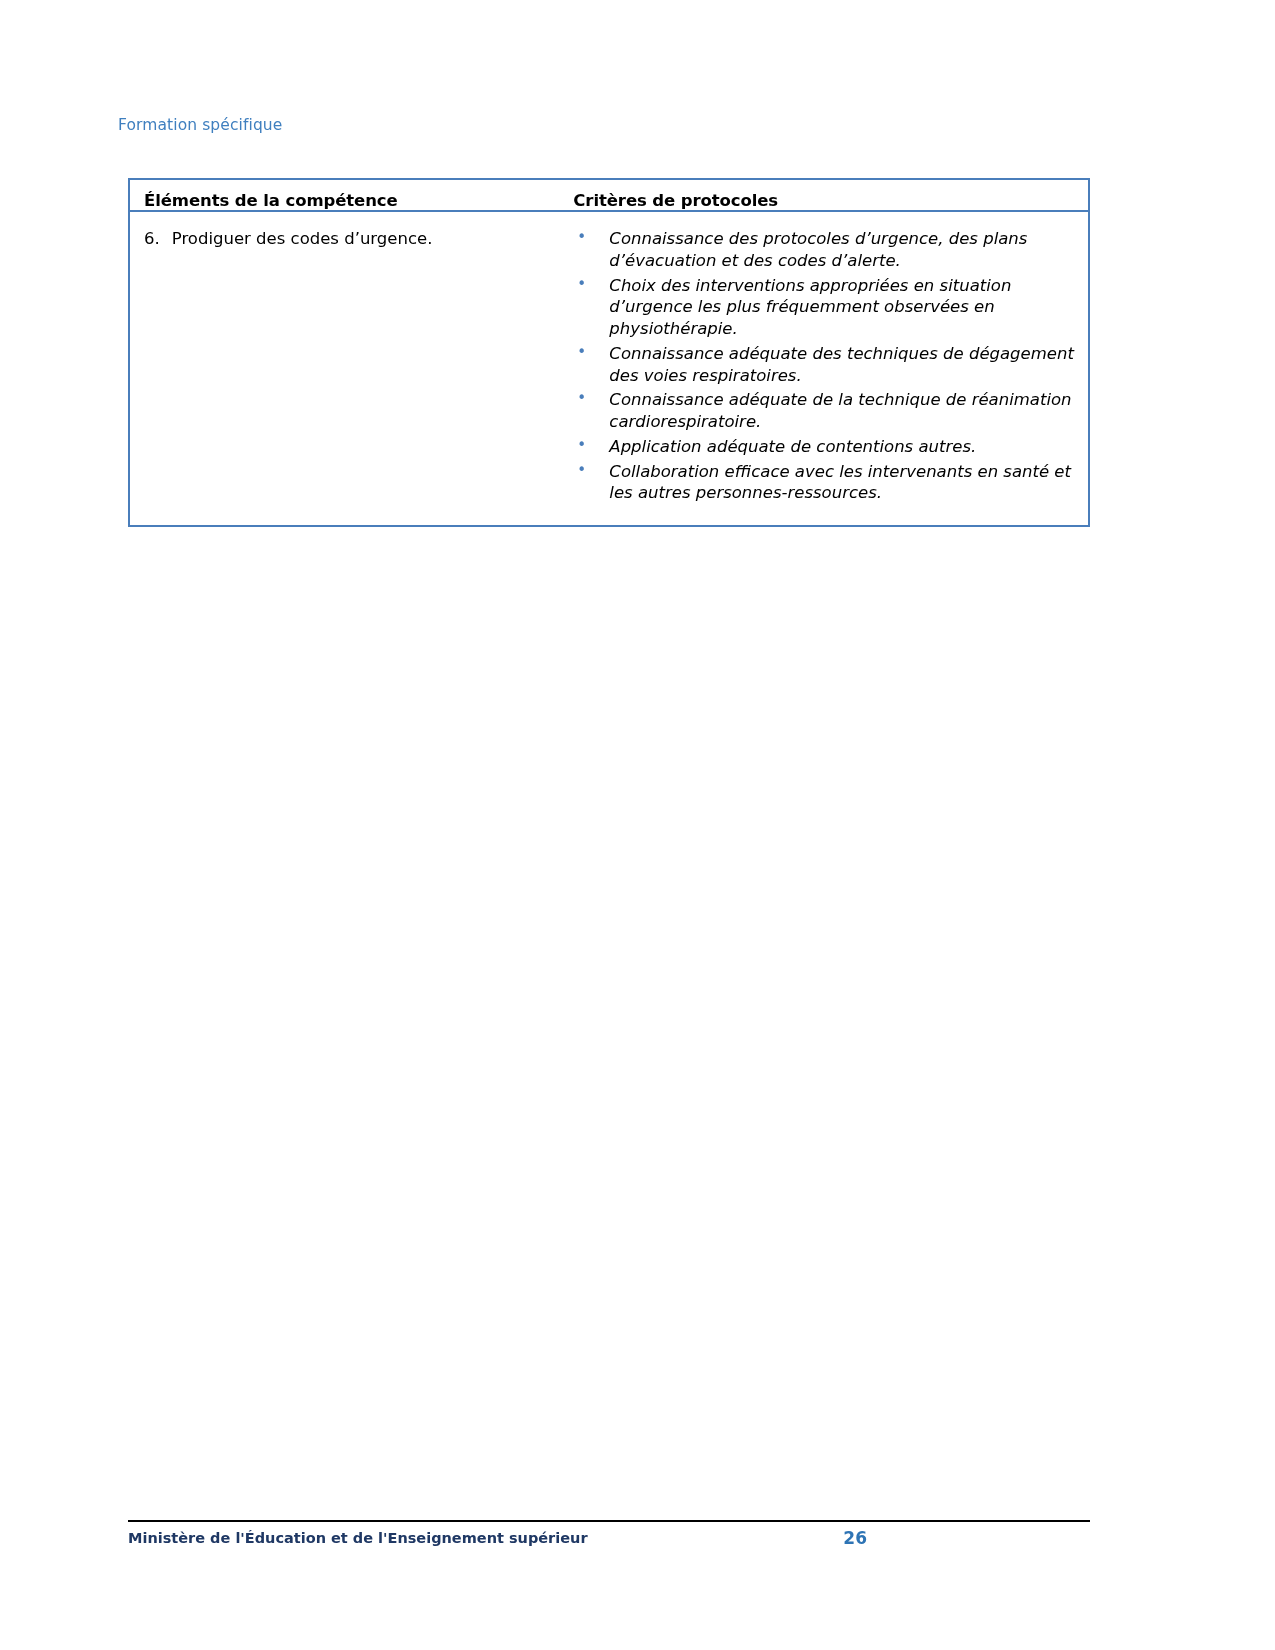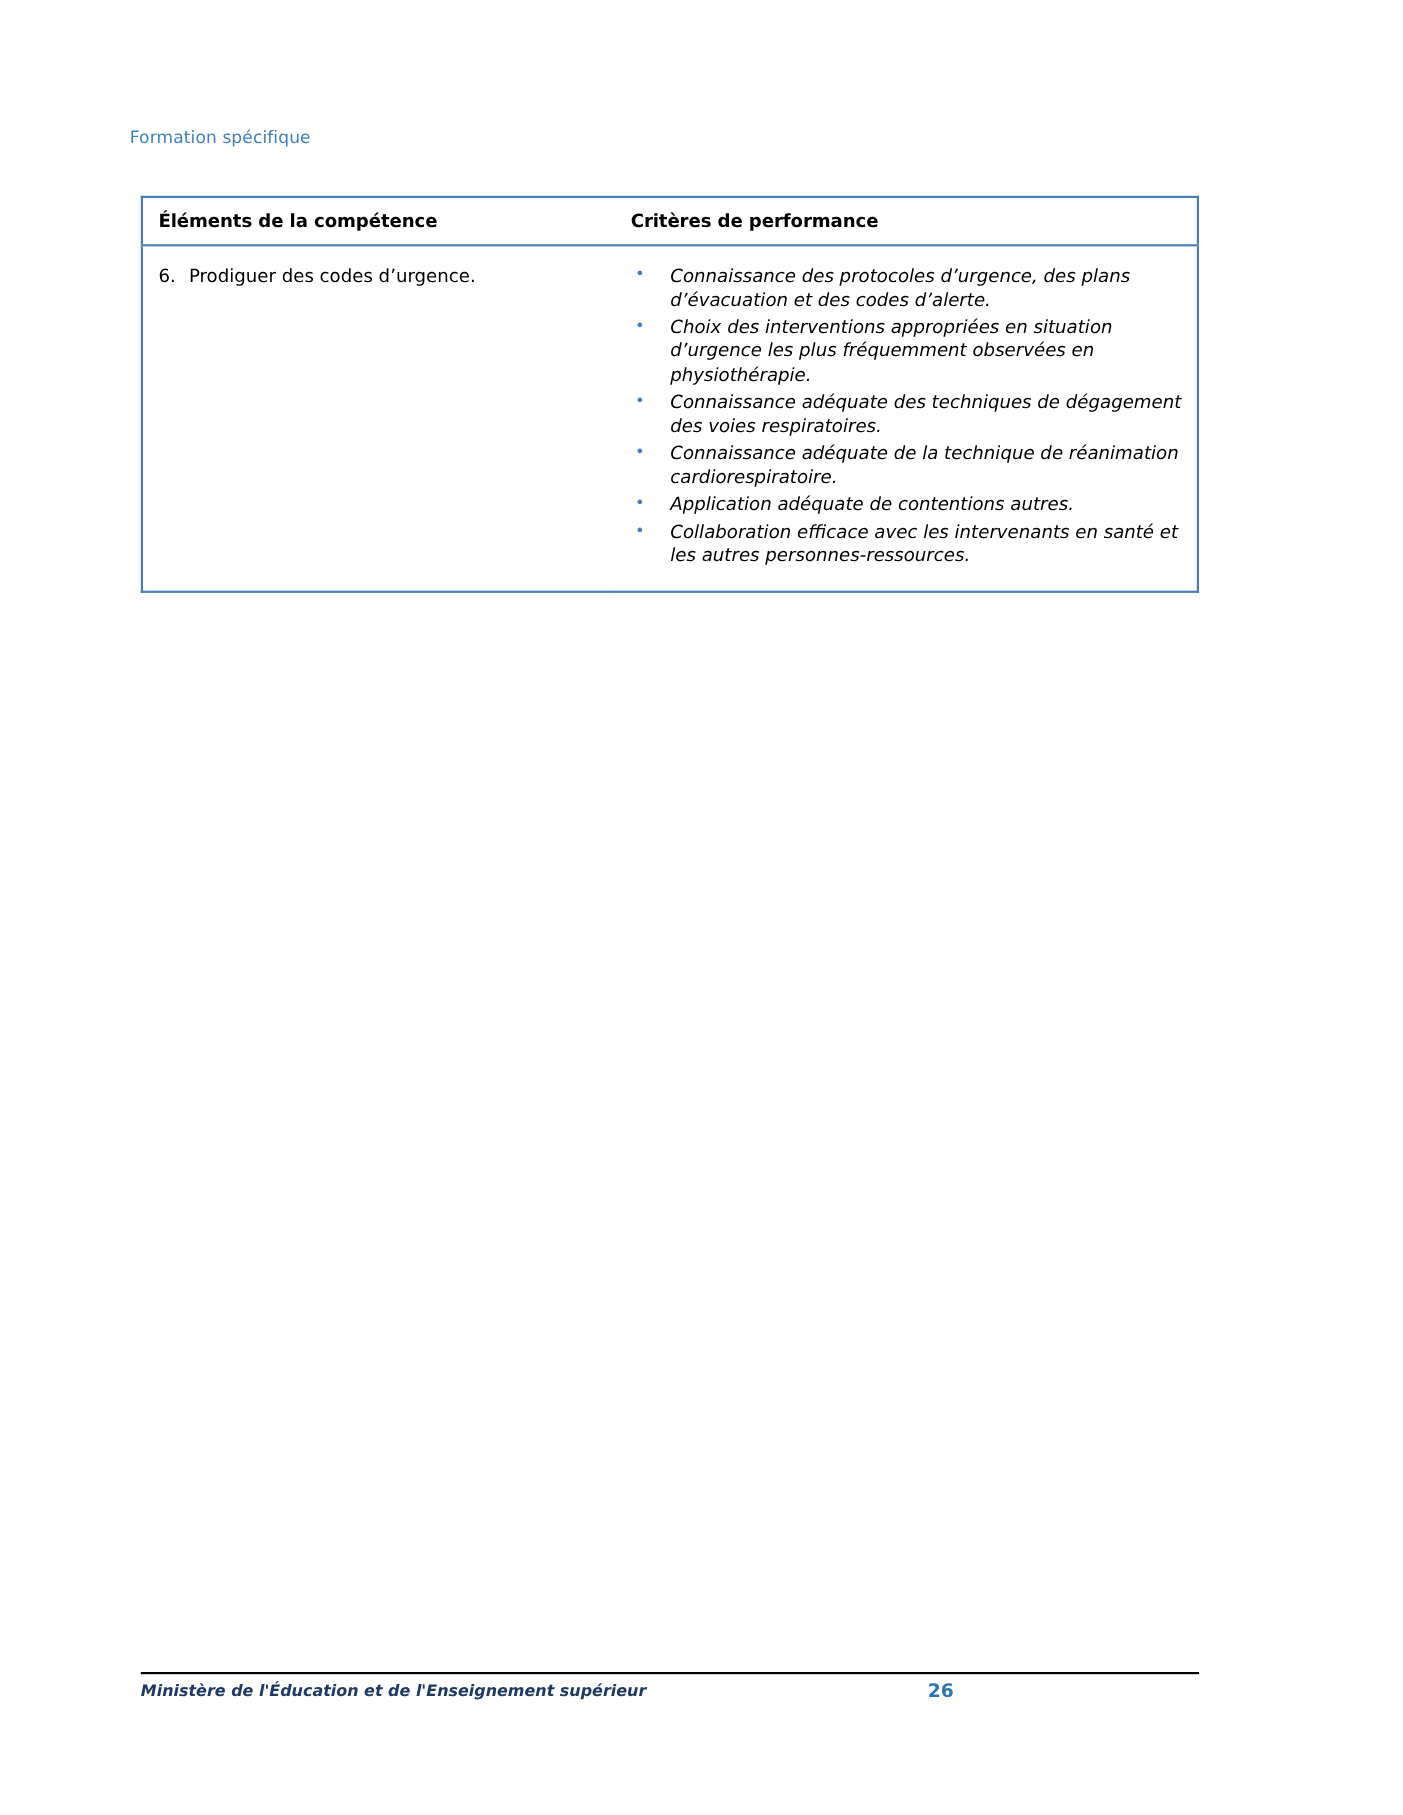--- a/index.html
+++ b/index.html
@@ -38,21 +38,21 @@
     border: 2px solid #4a7ebb;
     border-collapse: collapse;
     background: #ffffff;
   }
   .comp-table td {
     vertical-align: top;
     padding: 0;
   }
   .thead-row td {
     border-bottom: 2px solid #4a7ebb;
-    padding: 11px 14px 12px 14px;
+    padding: 11px 14px 0 14px;
   }
   .th-label {
     font-family: "DejaVu Sans", sans-serif;
     font-weight: bold;
     font-size: 16.5px;
     color: #000000;
     letter-spacing: -0.1px;
   }
   .col-left {
     width: 430px;
@@ -107,21 +107,20 @@
     background: #000000;
   }
   .footer-left {
     position: absolute;
     left: 128px;
     top: 1482px;
     font-size: 14.5px;
     font-weight: bold;
     color: #1f3864;
     letter-spacing: 0px;
-    font-style: italic;
   }
   .footer-page {
     position: absolute;
     right: 185px;
     top: 1480px;
     font-size: 17px;
     font-weight: bold;
     color: #2e74b5;
     text-align: center;
   }
@@ -133,21 +132,21 @@
 
   <div class="header-note">Formation spécifique</div>
 
   <table class="comp-table">
     <tbody>
         <tr class="thead-row">
       <td class="col-left">
         <span class="th-label">Éléments de la compétence</span>
       </td>
       <td class="col-right">
-        <span class="th-label">Critères de performance</span>
+        <span class="th-label">Critères de protocoles</span>
       </td>
     </tr>
     <tr class="body-row">
       <td class="col-left">
         <div class="elem-line">
           <span class="elem-num">6.</span>
           <span class="elem-text">Prodiguer des codes d’urgence.</span>
         </div>
       </td>
       <td class="col-right">

